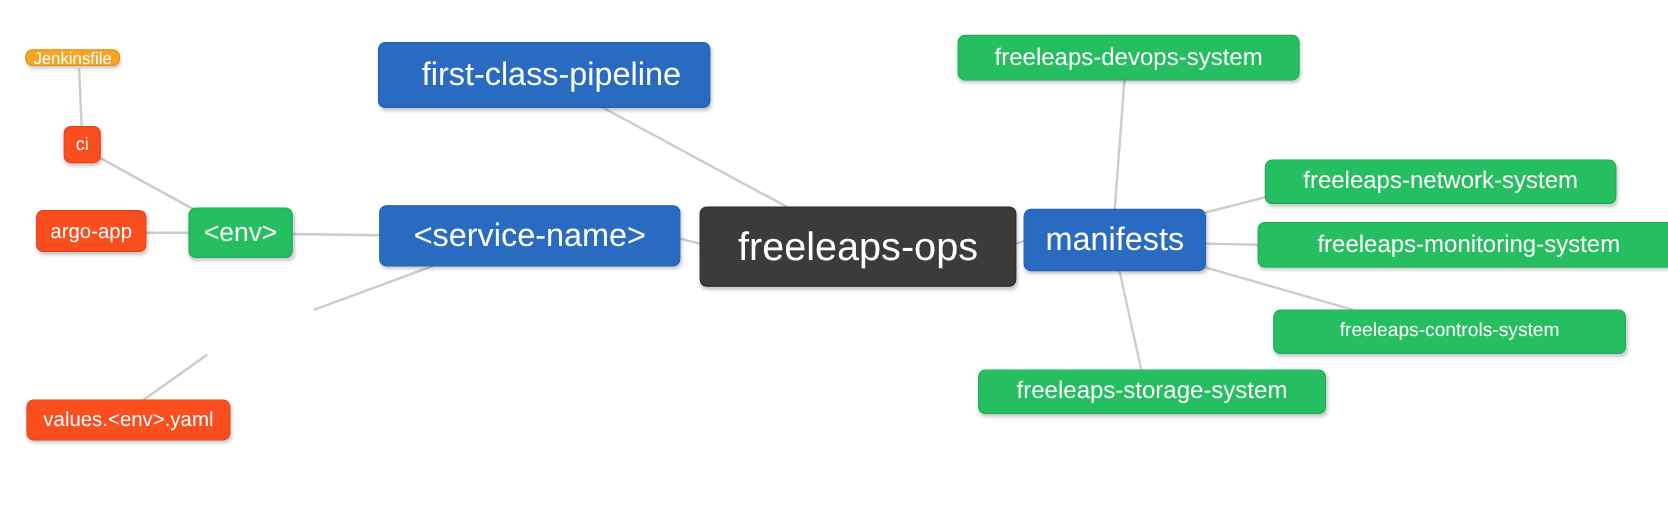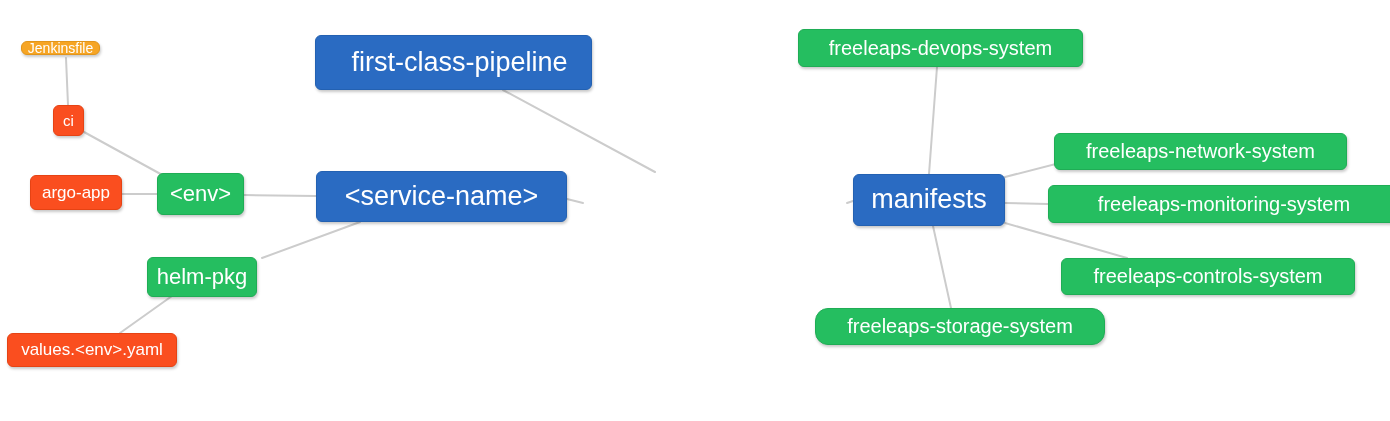--- a/index.html
+++ b/index.html
@@ -73,44 +73,44 @@
       </div>
       <div class="node" style="left: 53px; top: 105px; width: 31px; height: 31px; background: rgb(250, 78, 31); border-color: rgb(230, 67, 20); font-size: 15px;">
         <span>ci</span>
       </div>
       <div class="node" style="left: 30px; top: 175px; width: 92px; height: 35px; background: rgb(250, 78, 31); border-color: rgb(230, 67, 20); font-size: 17px; align-items: center;">
         <span>argo-app</span>
       </div>
       <div class="node" style="left: 157px; top: 173px; width: 87px; height: 42px; background: rgb(37, 190, 96); border-color: rgb(31, 173, 85); font-size: 22px;">
         <span>&lt;env&gt;</span>
       </div>
-      <div class="node" style="left: 147px; top: 257px; width: 110px; height: 40px; background: rgb(37, 190, 96); border-color: rgb(31, 173, 85); font-size: 22px;">
-        <span>helm-pkg</span>
-      </div>
-      <div class="node" style="left: 7px; top: 333px; width: 170px; height: 34px; background: rgb(250, 78, 31); border-color: rgb(230, 67, 20); font-size: 17px;">
+      <div class="node" style="left: 22px; top: 333px; width: 170px; height: 34px; background: rgb(250, 78, 31); border-color: rgb(230, 67, 20); font-size: 17px;">
         <span>values.&lt;env&gt;.yaml</span>
       </div>
       <div class="node" style="left: 315px; top: 35px; width: 277px; height: 55px; background: rgb(42, 107, 194); border-color: rgb(35, 97, 178); font-size: 27px; padding-left: 12px;">
         <span>first-class-pipeline</span>
       </div>
       <div class="node" style="left: 316px; top: 171px; width: 251px; height: 51px; background: rgb(42, 107, 194); border-color: rgb(35, 97, 178); font-size: 27px;">
         <span>&lt;service-name&gt;</span>
+      </div>
+      <div class="node" style="left: 583px; top: 172px; width: 264px; height: 67px; background: rgb(61, 58, 58); border-color: rgb(44, 41, 41); font-size: 33px;">
+        <span>freeleaps-ops</span>
       </div>
       <div class="node" style="left: 853px; top: 174px; width: 152px; height: 52px; background: rgb(42, 107, 194); border-color: rgb(35, 97, 178); font-size: 27px;">
         <span>manifests</span>
       </div>
       <div class="node" style="left: 798px; top: 29px; width: 285px; height: 38px; background: rgb(37, 190, 96); border-color: rgb(31, 173, 85); font-size: 20px; text-align: right;">
         <span>freeleaps-devops-system</span>
       </div>
       <div class="node" style="left: 1054px; top: 112px; width: 293px; height: 37px; background: rgb(37, 190, 96); border-color: rgb(31, 173, 85); font-size: 20px; margin-top: 21px;">
         <span>freeleaps-network-system</span>
       </div>
       <div class="node" style="left: 1048px; top: 185px; width: 352px; height: 38px; background: rgb(37, 190, 96); border-color: rgb(31, 173, 85); font-size: 20px;">
         <span>freeleaps-monitoring-system</span>
       </div>
-      <div class="node" style="left: 1061px; top: 258px; width: 294px; height: 37px; background: rgb(37, 190, 96); border-color: rgb(31, 173, 85); font-size: 20px;">
+      <div class="node" style="left: 1061px; top: 258px; width: 294px; height: 37px; background: rgb(37, 190, 96); border-color: rgb(31, 173, 85); font-size: 16px;">
         <span>freeleaps-controls-system</span>
       </div>
-      <div class="node" style="left: 815px; top: 308px; width: 290px; height: 37px; background: rgb(37, 190, 96); border-color: rgb(31, 173, 85); font-size: 20px; border-radius: 13px;">
+      <div class="node" style="left: 815px; top: 308px; width: 290px; height: 37px; background: rgb(37, 190, 96); border-color: rgb(31, 173, 85); font-size: 20px;">
         <span>freeleaps-storage-system</span>
       </div>
     </div>
 </div>
 
 </body></html>

